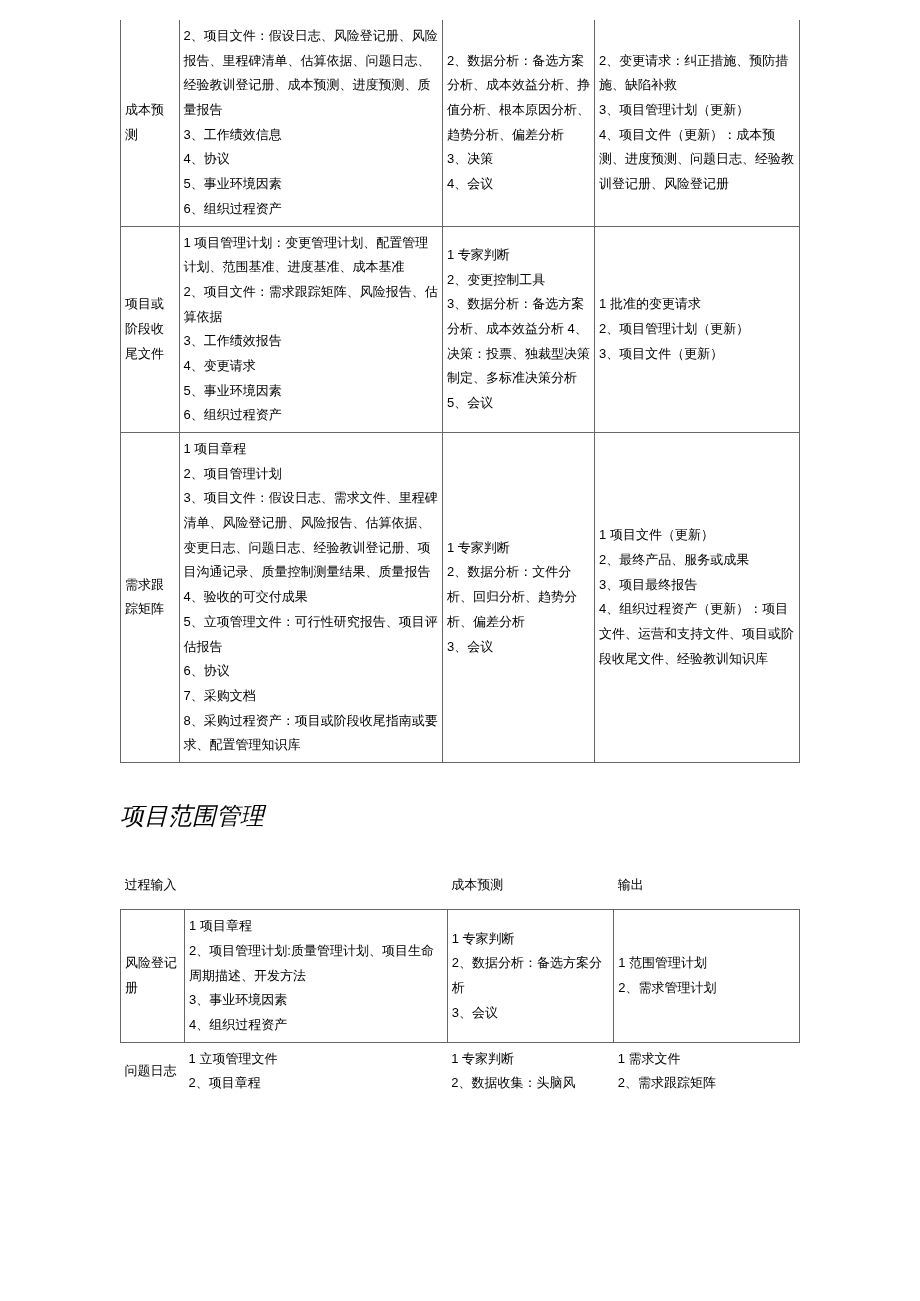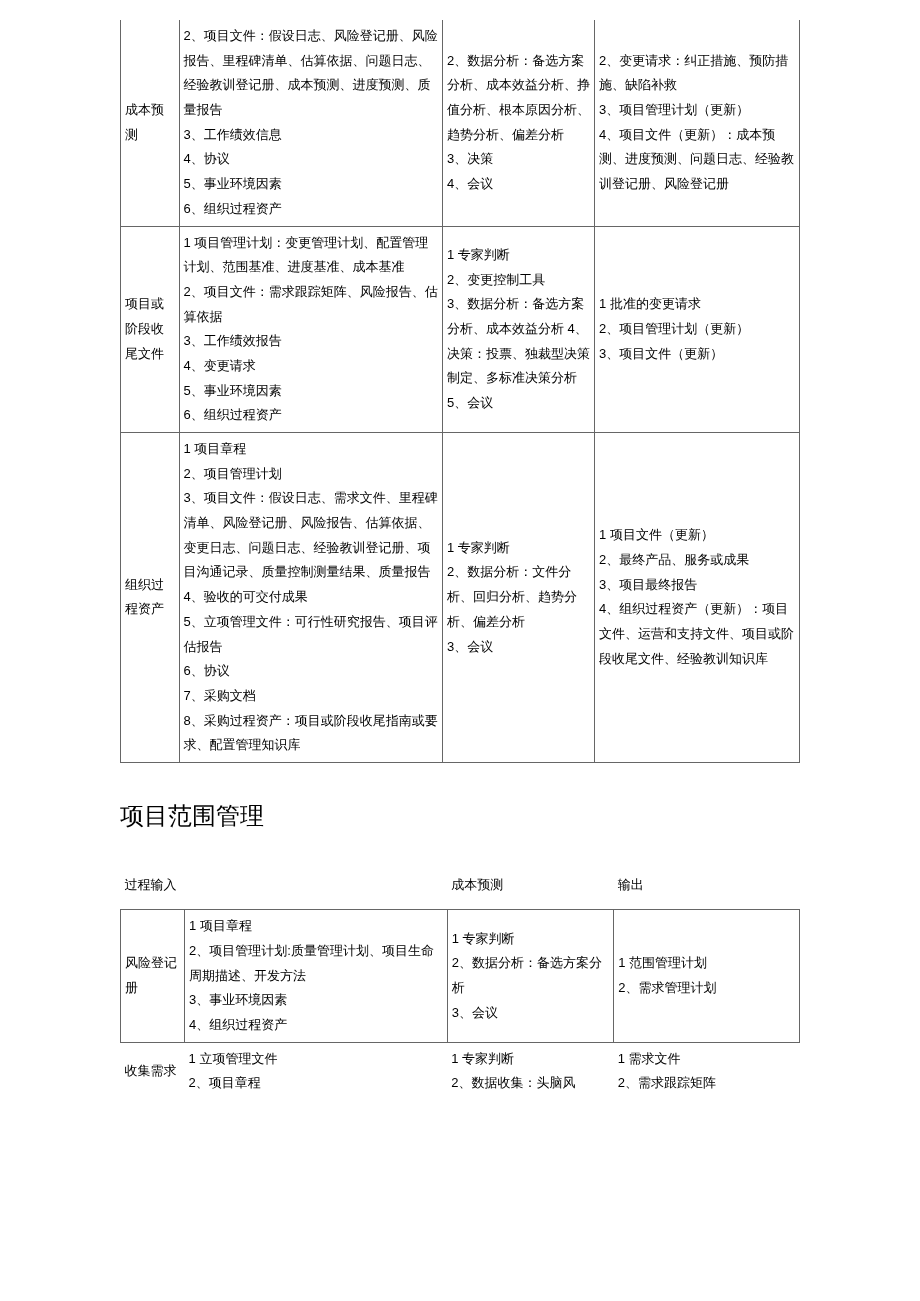--- a/index.html
+++ b/index.html
@@ -38,20 +38,21 @@
       border-left: none;
       border-right: none;
       border-top: none;
       border-bottom: none;
       padding: 4px 4px 6px 4px;
     }
     h2 {
       font-size: 24px;
       font-weight: normal;
       margin: 30px 0 30px 0;
+      font-style: italic;
     }
     .t2 .col1 { width: 50px; }
     .t2 .col2 { width: 205px; }
     .t2 .col3 { width: 130px; }
     .t2 .col4 { width: 145px; }
   </style>
 </head>
 <body>
 
 <table>
@@ -68,21 +69,21 @@
     <td>2、数据分析：备选方案分析、成本效益分析、挣值分析、根本原因分析、趋势分析、偏差分析<br>3、决策<br>4、会议</td>
     <td>2、变更请求：纠正措施、预防措施、缺陷补救<br>3、项目管理计划（更新）<br>4、项目文件（更新）：成本预测、进度预测、问题日志、经验教训登记册、风险登记册</td>
   </tr>
   <tr>
     <td>项目或阶段收尾文件</td>
     <td>1 项目管理计划：变更管理计划、配置管理计划、范围基准、进度基准、成本基准<br>2、项目文件：需求跟踪矩阵、风险报告、估算依据<br>3、工作绩效报告<br>4、变更请求<br>5、事业环境因素<br>6、组织过程资产</td>
     <td>1 专家判断<br>2、变更控制工具<br>3、数据分析：备选方案分析、成本效益分析 4、决策：投票、独裁型决策制定、多标准决策分析<br>5、会议</td>
     <td>1 批准的变更请求<br>2、项目管理计划（更新）<br>3、项目文件（更新）</td>
   </tr>
   <tr>
-    <td>组织过程资产</td>
+    <td>需求跟踪矩阵</td>
     <td>1 项目章程<br>2、项目管理计划<br>3、项目文件：假设日志、需求文件、里程碑清单、风险登记册、风险报告、估算依据、变更日志、问题日志、经验教训登记册、项目沟通记录、质量控制测量结果、质量报告<br>4、验收的可交付成果<br>5、立项管理文件：可行性研究报告、项目评估报告<br>6、协议<br>7、采购文档<br>8、采购过程资产：项目或阶段收尾指南或要求、配置管理知识库</td>
     <td>1 专家判断<br>2、数据分析：文件分析、回归分析、趋势分析、偏差分析<br>3、会议</td>
     <td>1 项目文件（更新）<br>2、最终产品、服务或成果<br>3、项目最终报告<br>4、组织过程资产（更新）：项目文件、运营和支持文件、项目或阶段收尾文件、经验教训知识库</td>
   </tr>
 </tbody>
   </table>
 
 <h2>项目范围管理</h2>
 
 <table class="t2">
@@ -98,19 +99,19 @@
     <td>成本预测</td>
     <td>输出</td>
   </tr>
   <tr>
     <td>风险登记册</td>
     <td>1 项目章程<br>2、项目管理计划:质量管理计划、项目生命周期描述、开发方法<br>3、事业环境因素<br>4、组织过程资产</td>
     <td>1 专家判断<br>2、数据分析：备选方案分析<br>3、会议</td>
     <td>1 范围管理计划<br>2、需求管理计划</td>
   </tr>
   <tr class="header-row-bottom">
-    <td>收集需求</td>
+    <td>问题日志</td>
     <td>1 立项管理文件<br>2、项目章程</td>
     <td>1 专家判断<br>2、数据收集：头脑风</td>
     <td>1 需求文件<br>2、需求跟踪矩阵</td>
   </tr>
 </tbody>
   </table>
 
 </body></html>

